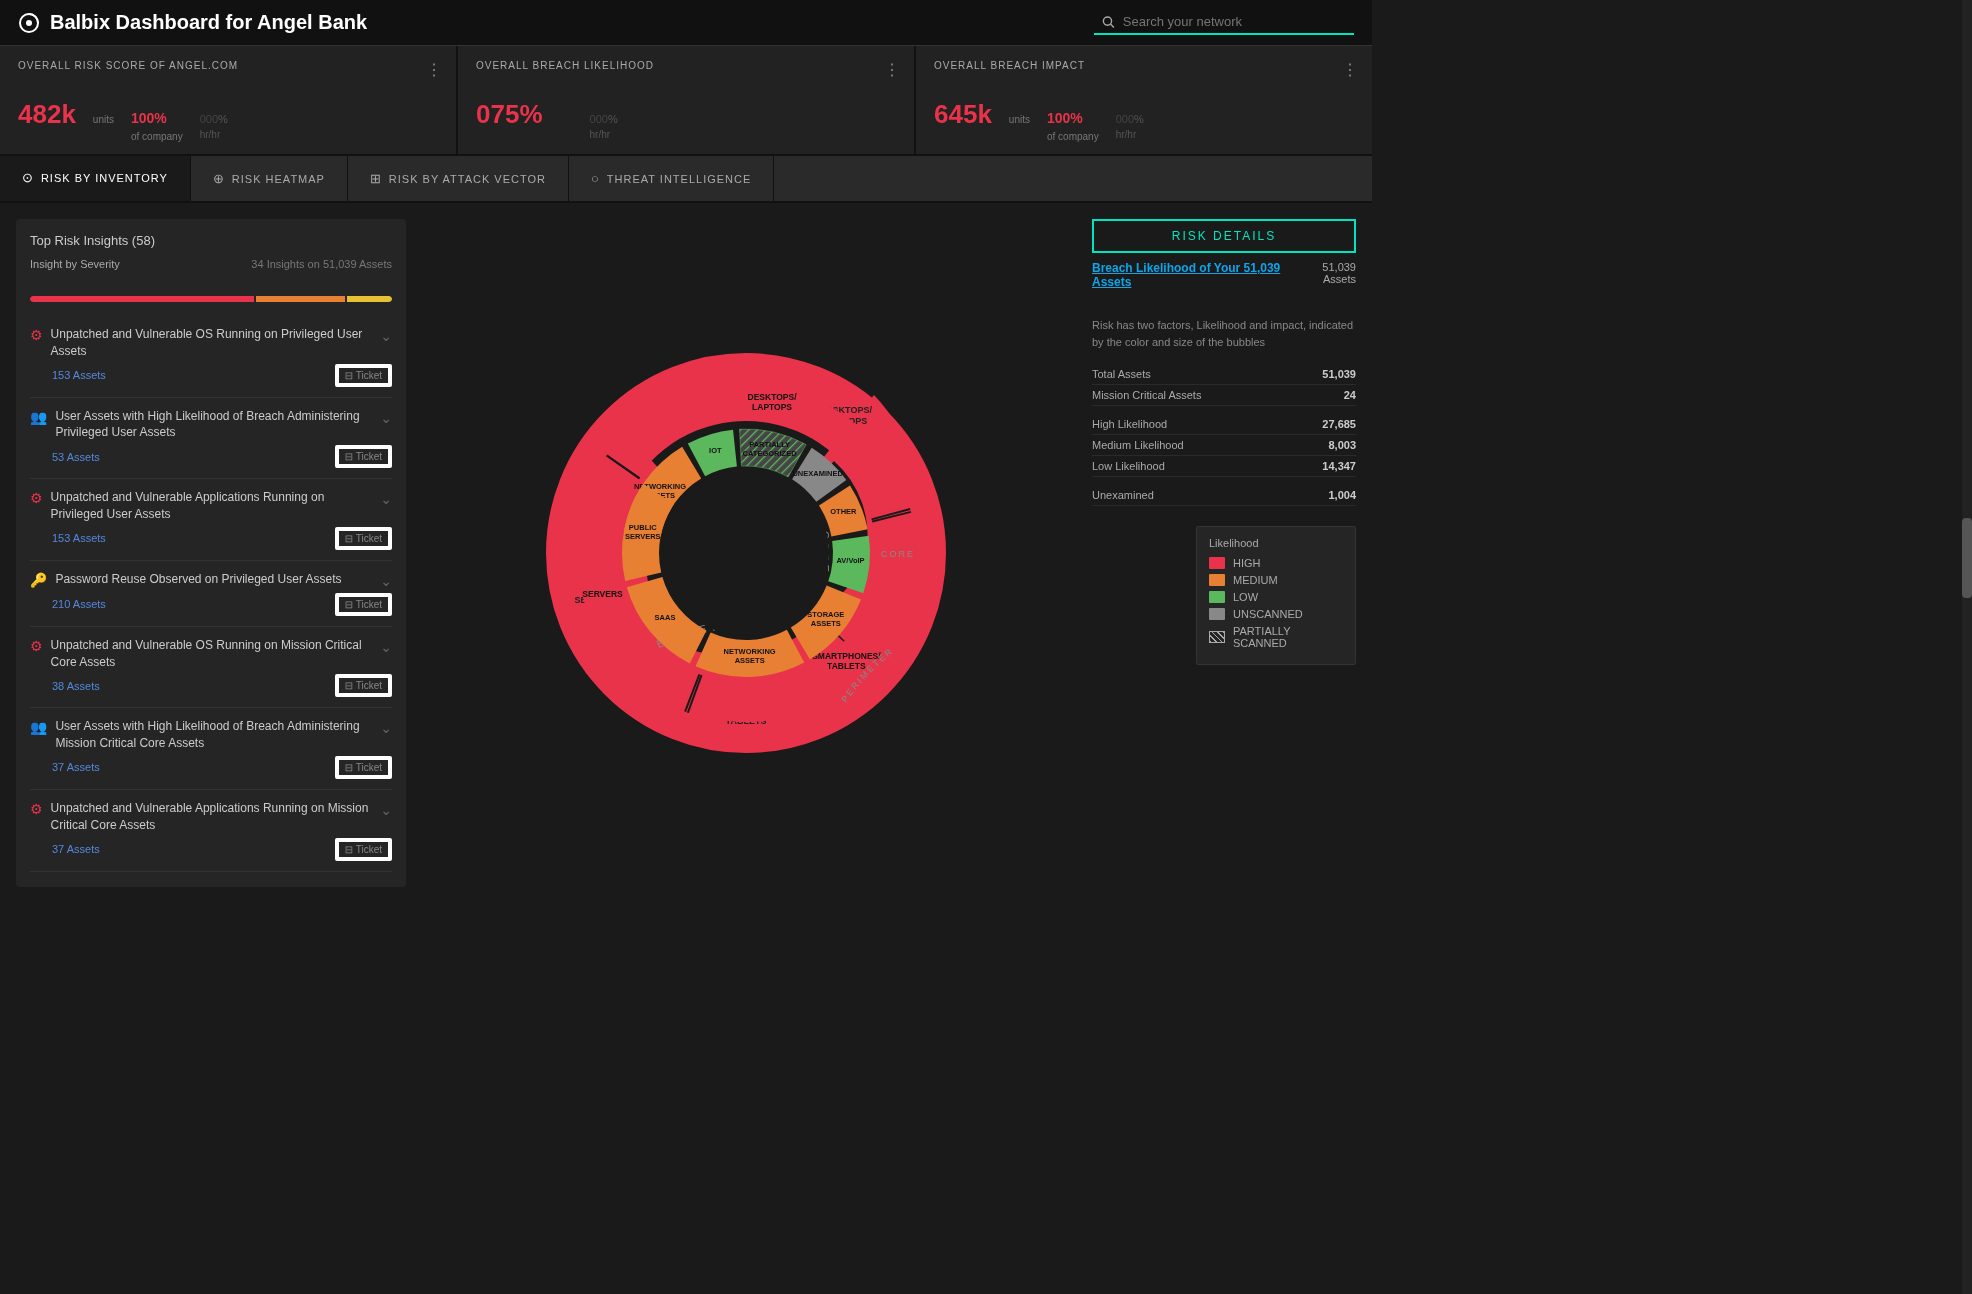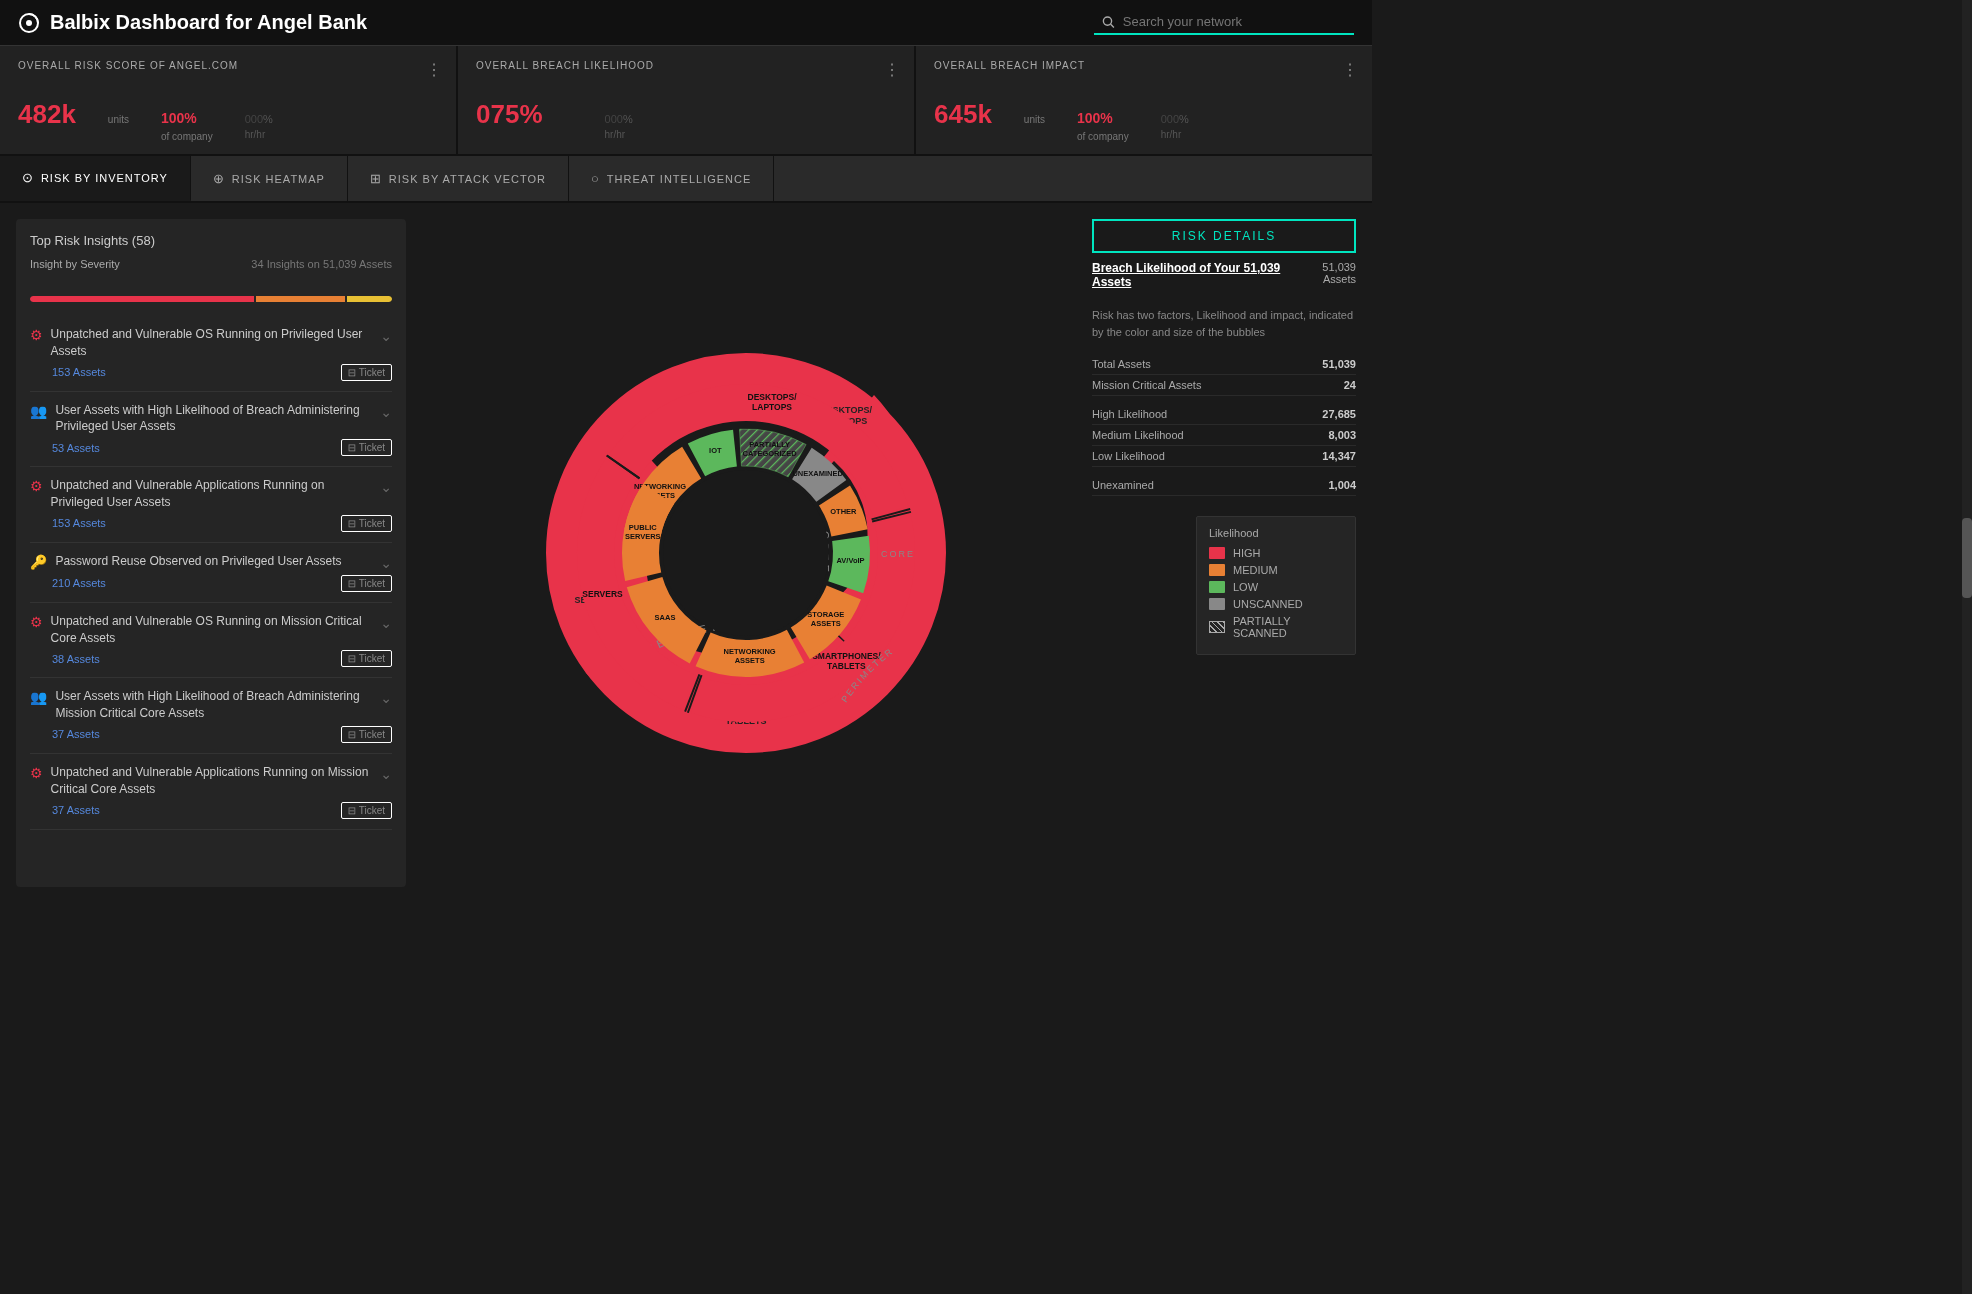--- a/index.html
+++ b/index.html
@@ -78,21 +78,21 @@
       position: absolute;
       top: 14px;
       right: 14px;
       color: #888;
       font-size: 16px;
       cursor: pointer;
     }
     .kpi-main {
       display: flex;
       align-items: baseline;
-      gap: 32px;
+      gap: 17px;
     }
     .kpi-big {
       font-size: 52px;
       font-weight: bold;
       color: #e8334a;
       line-height: 1;
     }
     .kpi-big span {
       font-size: 26px;
     }
@@ -235,21 +235,21 @@
     .asset-count {
       color: #5588dd;
       font-size: 11px;
     }
     .ticket-btn {
       display: flex;
       align-items: center;
       gap: 4px;
       color: #888;
       font-size: 10px;
-      border: 1px solid #ffffff;
+      border: 4px solid #ffffff;
       padding: 2px 6px;
       border-radius: 2px;
       cursor: pointer;
     }
 
     
     .center-chart {
       flex: 1;
       display: flex;
       align-items: center;
@@ -275,23 +275,23 @@
       cursor: pointer;
       background: transparent;
       margin-bottom: 8px;
     }
     .risk-details-section {
       margin-bottom: 18px;
     }
     .risk-details-title {
       font-size: 12px;
       font-weight: bold;
-      color: #ffffff;
+      color: #0ea5e9;
       text-decoration: underline;
-      margin-bottom: 12px;
+      margin-bottom: 22px;
     }
     .risk-details-desc {
       font-size: 11px;
       color: #888;
       line-height: 1.5;
       margin-bottom: 14px;
       clear: both;
     }
     .stats-row {
       display: flex;

